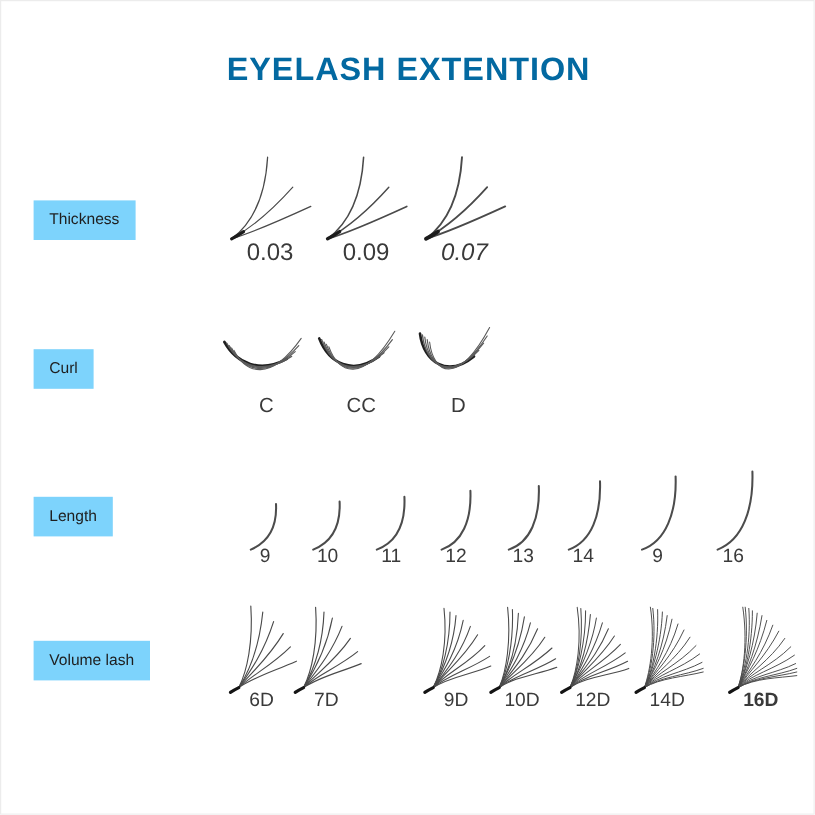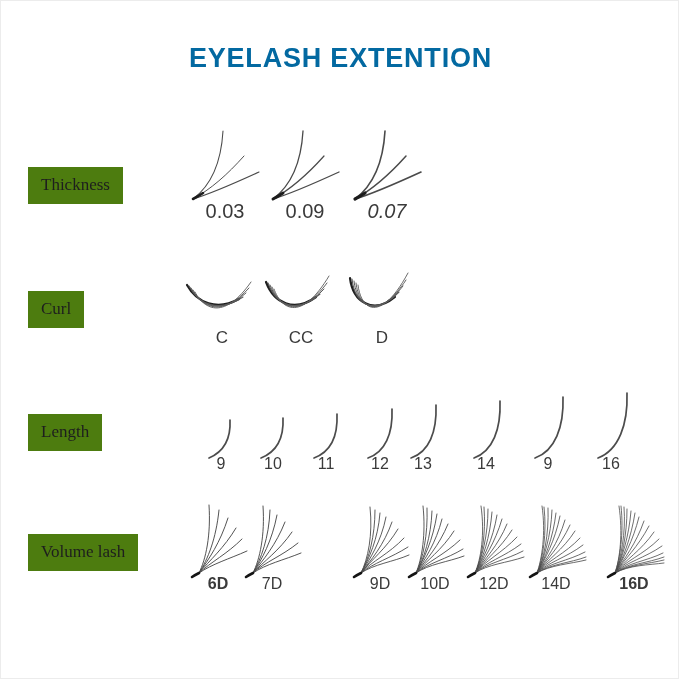--- a/index.html
+++ b/index.html
@@ -29,24 +29,24 @@
     font-family: "Liberation Sans", sans-serif;
     font-size: 27px;
     font-weight: bold;
     letter-spacing: 0.8px;
     color: #0369a1;
   }
 
   
   .row-label {
     position: absolute;
-    background: #4d7c0f;
+    background: #7dd3fc;
     color: #1e1e1e;
-    font-family: Liberation Serif, serif;
-    font-size: 17px;
+    font-family: Liberation Sans, sans-serif;
+    font-size: 13px;
     line-height: 1;
     padding: 9px 13px 11px 13px;
     white-space: nowrap;
     box-sizing: border-box;
   }
   #label-thickness { left: 27px; top: 166px; }
   #label-curl      { left: 27px; top: 290px; }
   #label-length    { left: 27px; top: 413px; }
   #label-volume    { left: 27px; top: 533px; }
 
@@ -205,21 +205,21 @@
 
   <div class="item length-item" style="left:351px; top:393px; width:56px;">
     <span class="art">
       <svg width="56" height="66" viewBox="0 0 56 66">
         <path d="M16,64 C33,58 41,40 40,15" fill="none" stroke="#4c4c4c" stroke-width="1.7" stroke-linecap="round"></path>
       </svg>
     </span>
     <span class="cap">12</span>
   </div>
 
-  <div class="item length-item" style="left:394px; top:391px; width:56px;">
+  <div class="item length-item" style="left:407px; top:391px; width:56px;">
     <span class="art">
       <svg width="56" height="68" viewBox="0 0 56 68">
         <path d="M16,66 C34,60 42,40 41,13" fill="none" stroke="#4c4c4c" stroke-width="1.7" stroke-linecap="round"></path>
       </svg>
     </span>
     <span class="cap">13</span>
   </div>
 
   <div class="item length-item" style="left:457px; top:389px; width:56px;">
     <span class="art">
@@ -243,21 +243,21 @@
     <span class="art">
       <svg width="56" height="74" viewBox="0 0 56 74">
         <path d="M15,72 C36,64 45,38 44,7" fill="none" stroke="#4c4c4c" stroke-width="1.7" stroke-linecap="round"></path>
       </svg>
     </span>
     <span class="cap">16</span>
   </div>
 
   <div class="row-label" id="label-volume">Volume lash</div>
 
-  <div class="item volume-item" style="left:186px; top:500px; width:62px;font-weight:bold;">
+  <div class="item volume-item" style="left:186px; top:500px; width:62px;">
     <span class="art">
       <svg width="62" height="78" viewBox="0 0 62 78">
         <g fill="none" stroke="#4a4a4a" stroke-width="0.95" stroke-linecap="round">
           <path d="M12,72 C19,58 24,34 22,4"></path>
           <path d="M12,72 C21,58 29,38 32,9"></path>
           <path d="M12,72 C22,58 33,42 41,17"></path>
           <path d="M12,72 C23,59 37,47 49,27"></path>
           <path d="M12,72 C24,61 40,53 55,38"></path>
           <path d="M12,72 C25,63 42,58 60,50"></path>
           <path d="M5,76 C8,74 10,73 12,72" stroke-width="2.6" stroke="#141414"></path>

